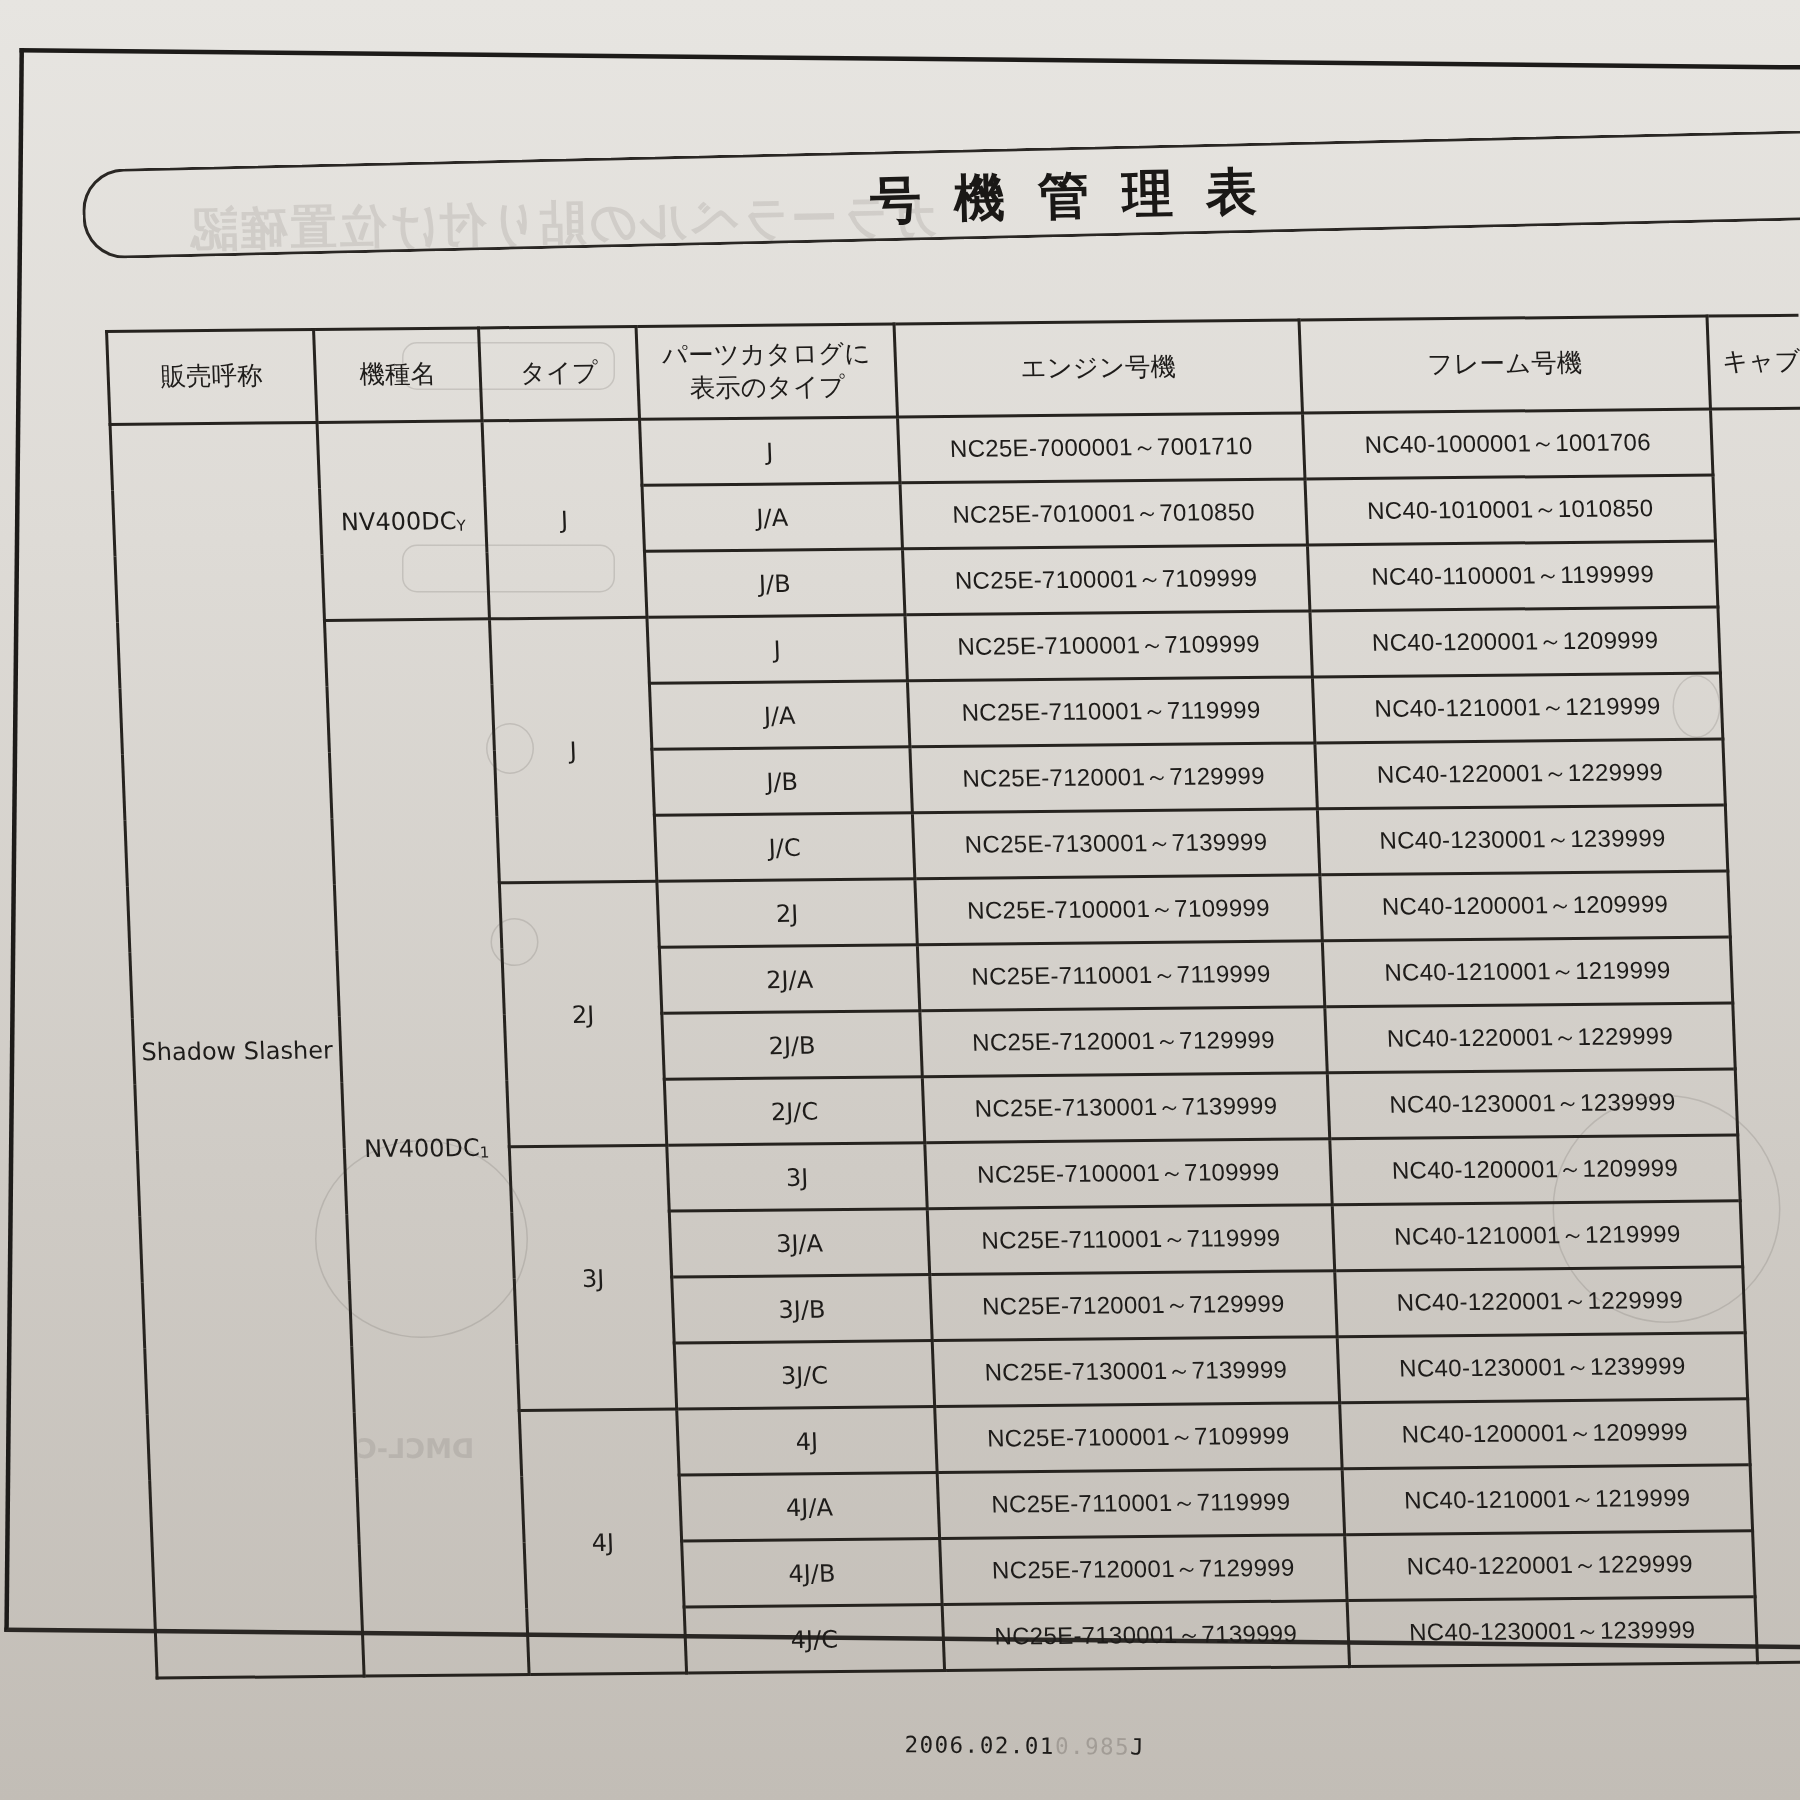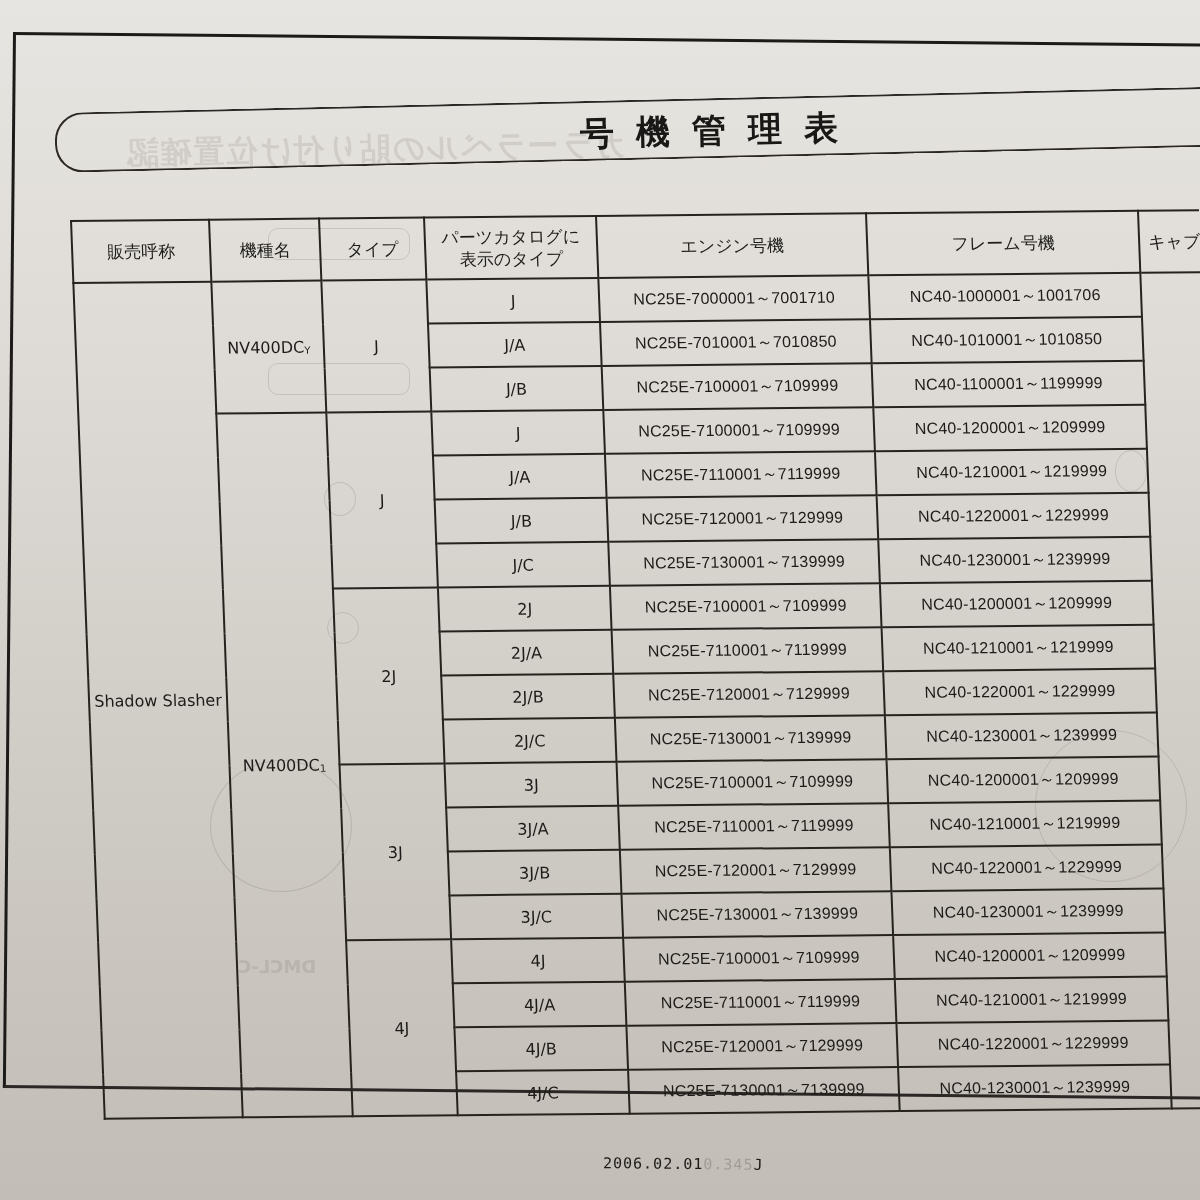--- a/index.html
+++ b/index.html
@@ -274,15 +274,15 @@
         <tr>
           <td>4J/C</td>
           <td class="mono">NC25E-7130001～7139999</td>
           <td class="mono">NC40-1230001～1239999</td>
         </tr>
       </tbody>
     </table>
   </div>
 
   <div class="footer-date">
-    <span>2006.02.01</span><span class="footer-ghost">0.345</span><span>J</span>
+    <span>2006.02.01</span><span class="footer-ghost">0.985</span><span>J</span>
   </div>
 </div>
 
 </body></html>

